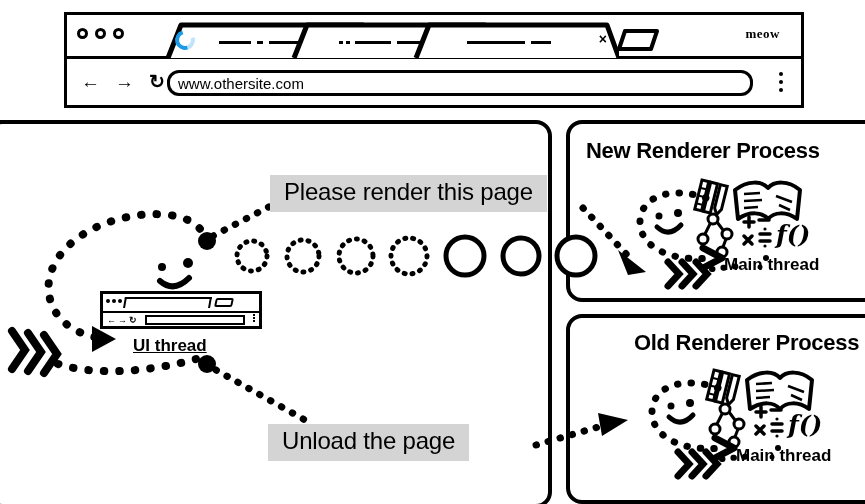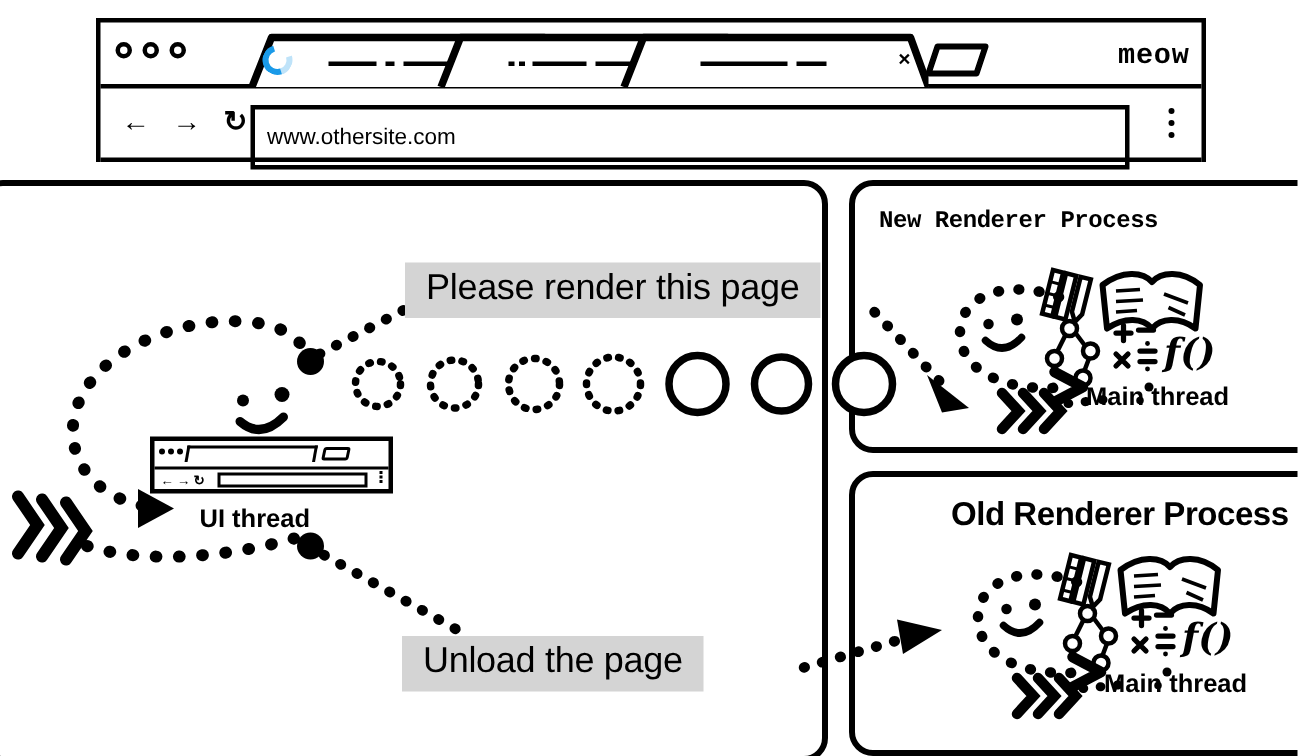--- a/index.html
+++ b/index.html
@@ -65,40 +65,40 @@
     position: absolute; left: 18px; top: 8px;
     width: 20px; height: 20px;
     border: 4px solid #1a9ae8;
     border-radius: 50%;
     border-top-color: transparent;
     border-right-color: rgba(26,154,232,.28);
     box-sizing: border-box;
     transform: rotate(28deg);
   }
   .meow {
-    position: absolute; right: 8px; top: 11px;
-    font-size: 19px; letter-spacing: .5px;
-    font-family: Liberation Mono, monospace;
+    position: absolute; right: 21px; top: 11px;
+    font-size: 13px; letter-spacing: .5px;
+    font-family: Liberation Serif, serif;
     font-weight: 700;
   }
   .toolbar {
     position: absolute; left: 0; top: 44px;
     width: 100%; height: 49px;
     border-bottom: 3px solid #000;
     box-sizing: border-box;
   }
   .navbtn {
     position: absolute; top: 13px;
     font-size: 19px; font-weight: 700; line-height: 19px;
   }
   .urlbar {
     position: absolute; left: 100px; top: 11px;
-    right: 48px; height: 43px;
+    right: 48px; height: 26px;
     border: 3px solid #000;
-    border-radius: 0;
+    border-radius: 12px;
     box-sizing: border-box;
     display: flex; align-items: center;
   }
   .urlbar span {
     padding-left: 8px;
     font-size: 15px;
   }
   .kebab {
     position: absolute; right: 18px; top: 13px;
     display: flex; flex-direction: column; gap: 4px;
@@ -126,42 +126,42 @@
   #panel-old {
     left: 566px; top: 314px;
     width: 314px; height: 190px;
   }
   .panel-title {
     position: absolute;
     font-weight: 700;
     white-space: nowrap;
   }
   #title-browser { left: 58px; top: 136px; font-size: 28px; letter-spacing: -.3px;}
-  #title-new     { left: 586px; top: 138px; font-size: 16px; letter-spacing: -.3px; font-family: Liberation Mono, monospace;}
+  #title-new     { left: 586px; top: 138px; font-size: 22px; letter-spacing: -.3px;}
   #title-old     { left: 586px; top: 330px; font-size: 22px; letter-spacing: -.3px; margin-left: 48px;}
 
   
   .msg {
     position: absolute;
     background: #d4d4d4;
     font-size: 24px;
     padding: 3px 14px 6px 14px;
     white-space: nowrap;
     letter-spacing: -.2px;
   }
   #msg-render { left: 270px; top: 175px; }
   #msg-unload { left: 268px; top: 424px; }
 
   
   .thread-label {
     position: absolute;
     font-size: 17px; font-weight: 600;
     white-space: nowrap;
   }
-  #lbl-ui   { left: 133px; top: 336px; }
+  #lbl-ui   { left: 133px; top: 336px; text-decoration: underline; }
   #lbl-main-new { left: 724px; top: 255px; }
   #lbl-main-old { left: 736px; top: 446px; }
 
   
   .mini-browser {
     position: absolute;
     left: 100px; top: 291px;
     width: 162px; height: 38px;
     border: 3px solid #000;
     box-sizing: border-box;

